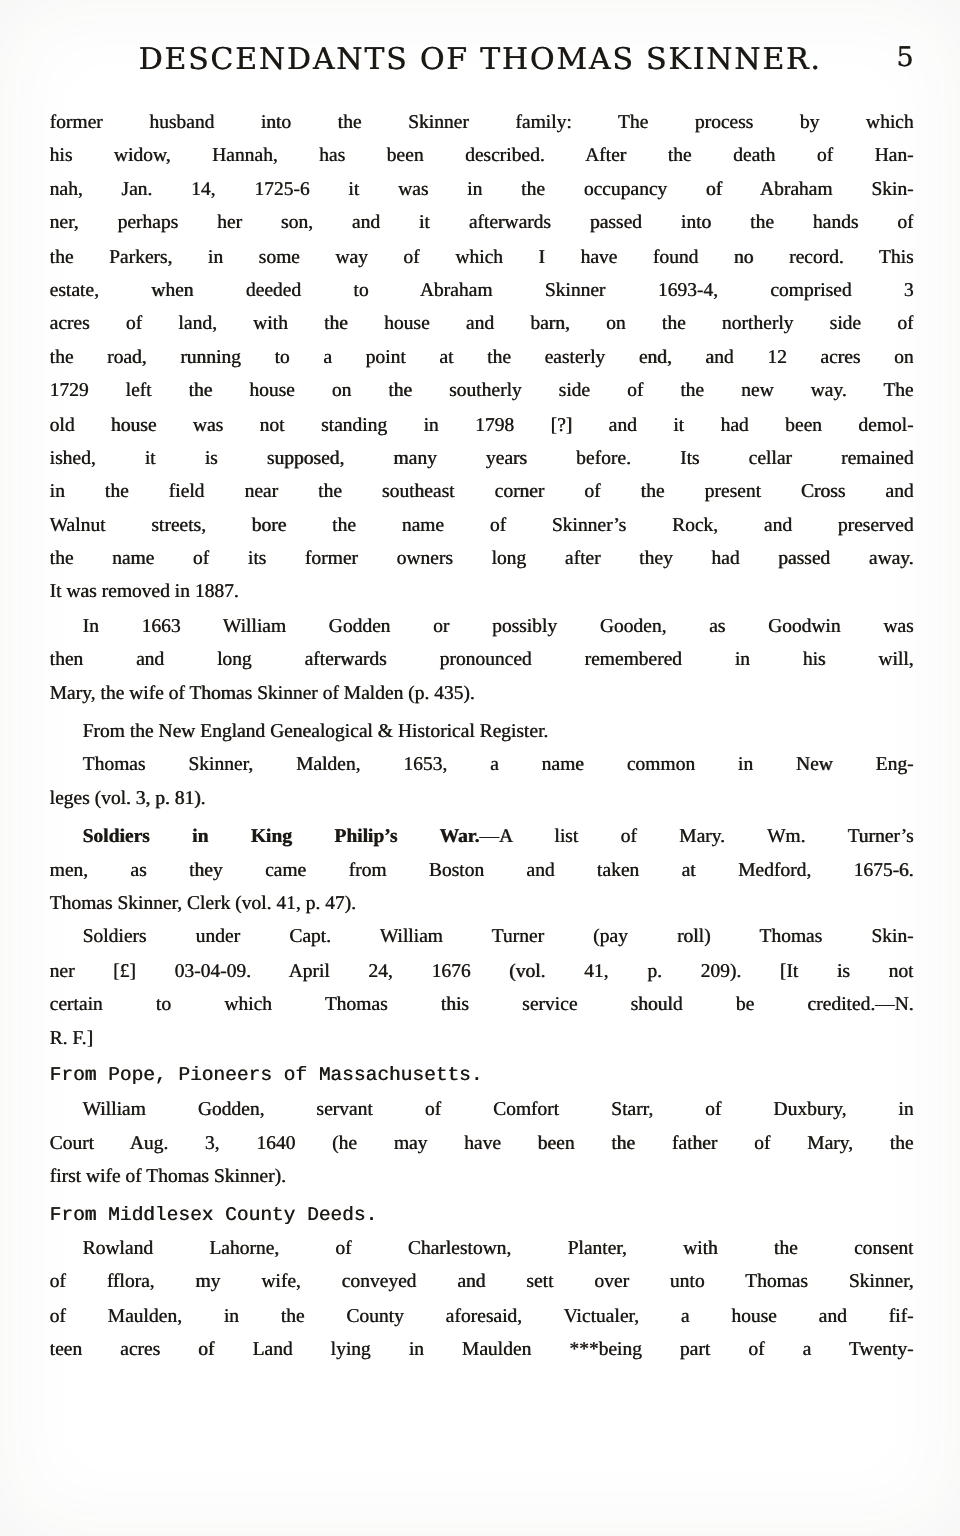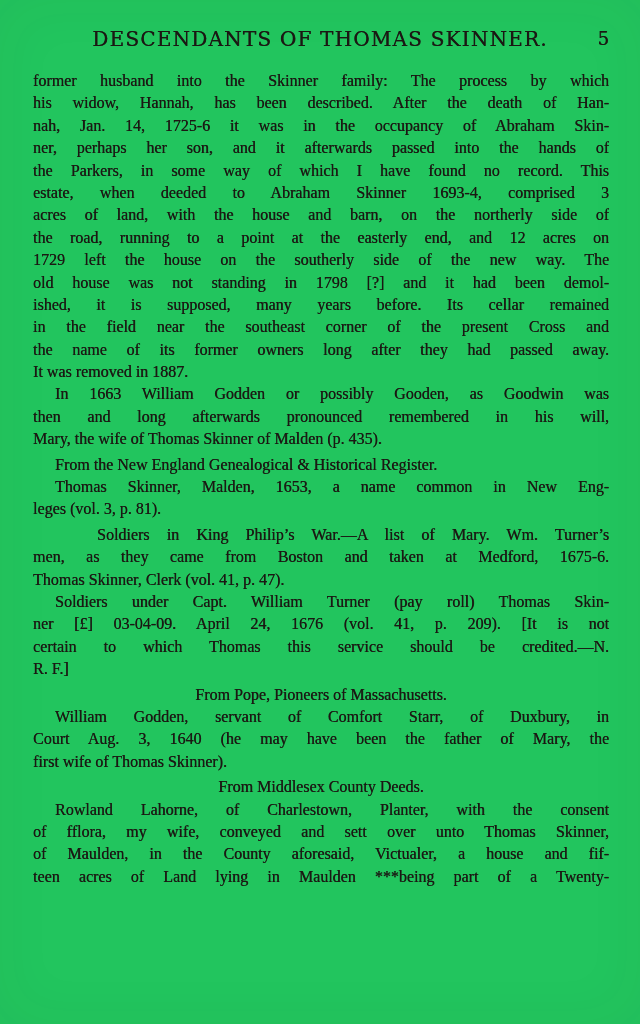--- a/index.html
+++ b/index.html
@@ -5,21 +5,21 @@
   html, body {
     margin: 0;
     padding: 0;
     background: #e9e7e2;
   }
   .page {
     position: relative;
     width: 640px;
     height: 1024px;
     margin: 0 auto;
-    background: #22c55e;
+    background: #ffffff;
     overflow: hidden;
     box-shadow: inset 0 0 60px rgba(60,50,30,0.05);
     color: #1b1713;
     font-family: "Liberation Serif", "DejaVu Serif", serif;
     text-shadow: 0.35px 0 0 rgba(27,23,19,0.85);
   }
   .running-head {
     position: relative;
     margin-top: 27px;
     text-align: center;
@@ -30,37 +30,37 @@
   }
   .pagenum {
     position: absolute;
     top: 1px;
     right: 31px;
     font-size: 18px;
     letter-spacing: 0;
   }
   .text-block {
     margin: 19px 31px 0 33px;
-    font-size: 16px;
+    font-size: 13px;
   }
   .line {
     height: 22.4px;
     line-height: 22.4px;
     white-space: normal;
     overflow: hidden;
   }
   .line.just {
     text-align: justify;
     text-align-last: justify;
   }
   .line.left   { text-align: left; }
-  .line.center { text-align: center; }
+  .line.center { text-align: left; font-family: Liberation Mono, monospace; }
   .line.indent { padding-left: 22px; }
   .line.gap    { margin-top: 3px; }
-  .bold        { font-weight: normal; margin-left: 42px; }
+  .bold        { font-weight: bold; }
 </style>
 </head>
 <body>
 
 <div class="page">
   <div class="running-head">
     <span>DESCENDANTS OF THOMAS SKINNER.</span>
     <span class="pagenum">5</span>
   </div>
   <div class="text-block">
@@ -69,20 +69,21 @@
       <div class="line just">nah, Jan. 14, 1725-6 it was in the occupancy of Abraham Skin-</div>
       <div class="line just">ner, perhaps her son, and it afterwards passed into the hands of</div>
       <div class="line just">the Parkers, in some way of which I have found no record.  This</div>
       <div class="line just">estate, when deeded to Abraham Skinner 1693-4, comprised 3</div>
       <div class="line just">acres of land, with the house and barn, on the northerly side of</div>
       <div class="line just">the road, running to a point at the easterly end, and 12 acres on</div>
       <div class="line just">1729 left the house on the southerly side of the new way.  The</div>
       <div class="line just">old house was not standing in 1798 [?] and it had been demol-</div>
       <div class="line just">ished, it is supposed, many years before.  Its cellar remained</div>
       <div class="line just">in the field near the southeast corner of the present Cross and</div>
+      <div class="line just">Walnut streets, bore the name of Skinner’s Rock, and preserved</div>
       <div class="line just">the name of its former owners long after they had passed away.</div>
       <div class="line left">It was removed in 1887.</div>
       <div class="line just indent">In 1663 William Godden or possibly Gooden, as Goodwin was</div>
       <div class="line just">then and long afterwards pronounced remembered in his will,</div>
       <div class="line left">Mary, the wife of Thomas Skinner of Malden (p. 435).</div>
       <div class="line left indent gap">From the New England Genealogical &amp; Historical Register.</div>
       <div class="line just indent">Thomas Skinner, Malden, 1653, a name common in New Eng-</div>
       <div class="line left">leges (vol. 3, p. 81).</div>
       <div class="line just indent gap"><span class="bold">Soldiers in King Philip’s War.</span><span>—A list of Mary. Wm. Turner’s</span></div>
       <div class="line just">men, as they came from Boston and taken at Medford, 1675-6.</div>

